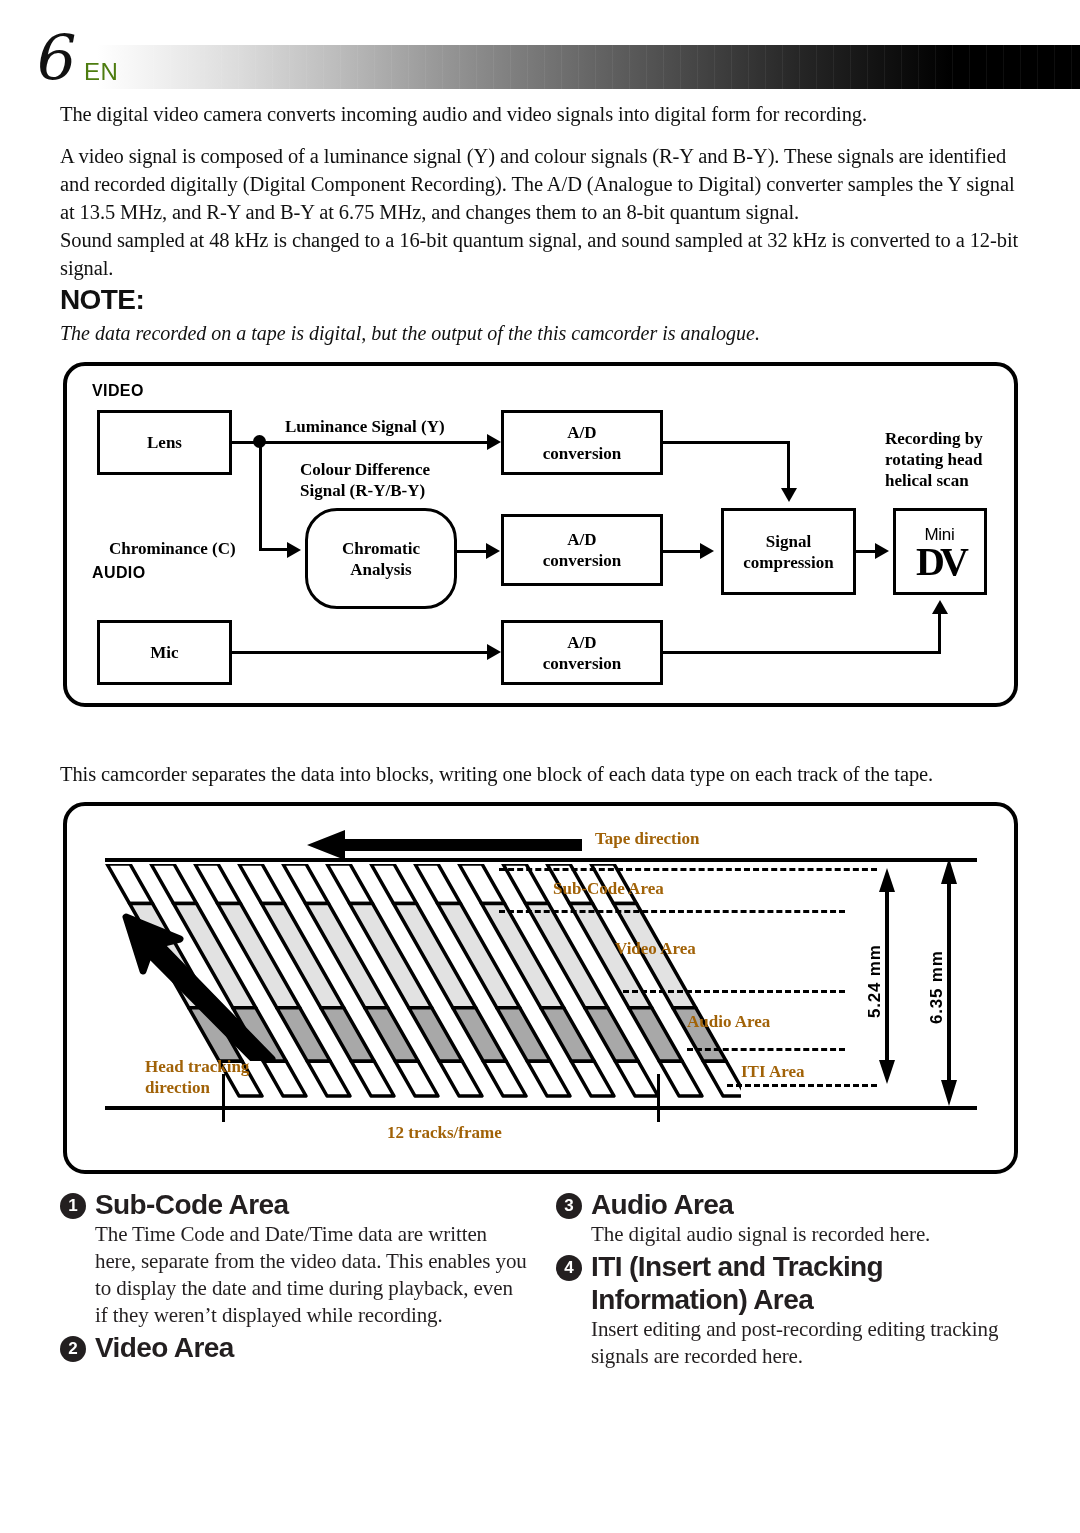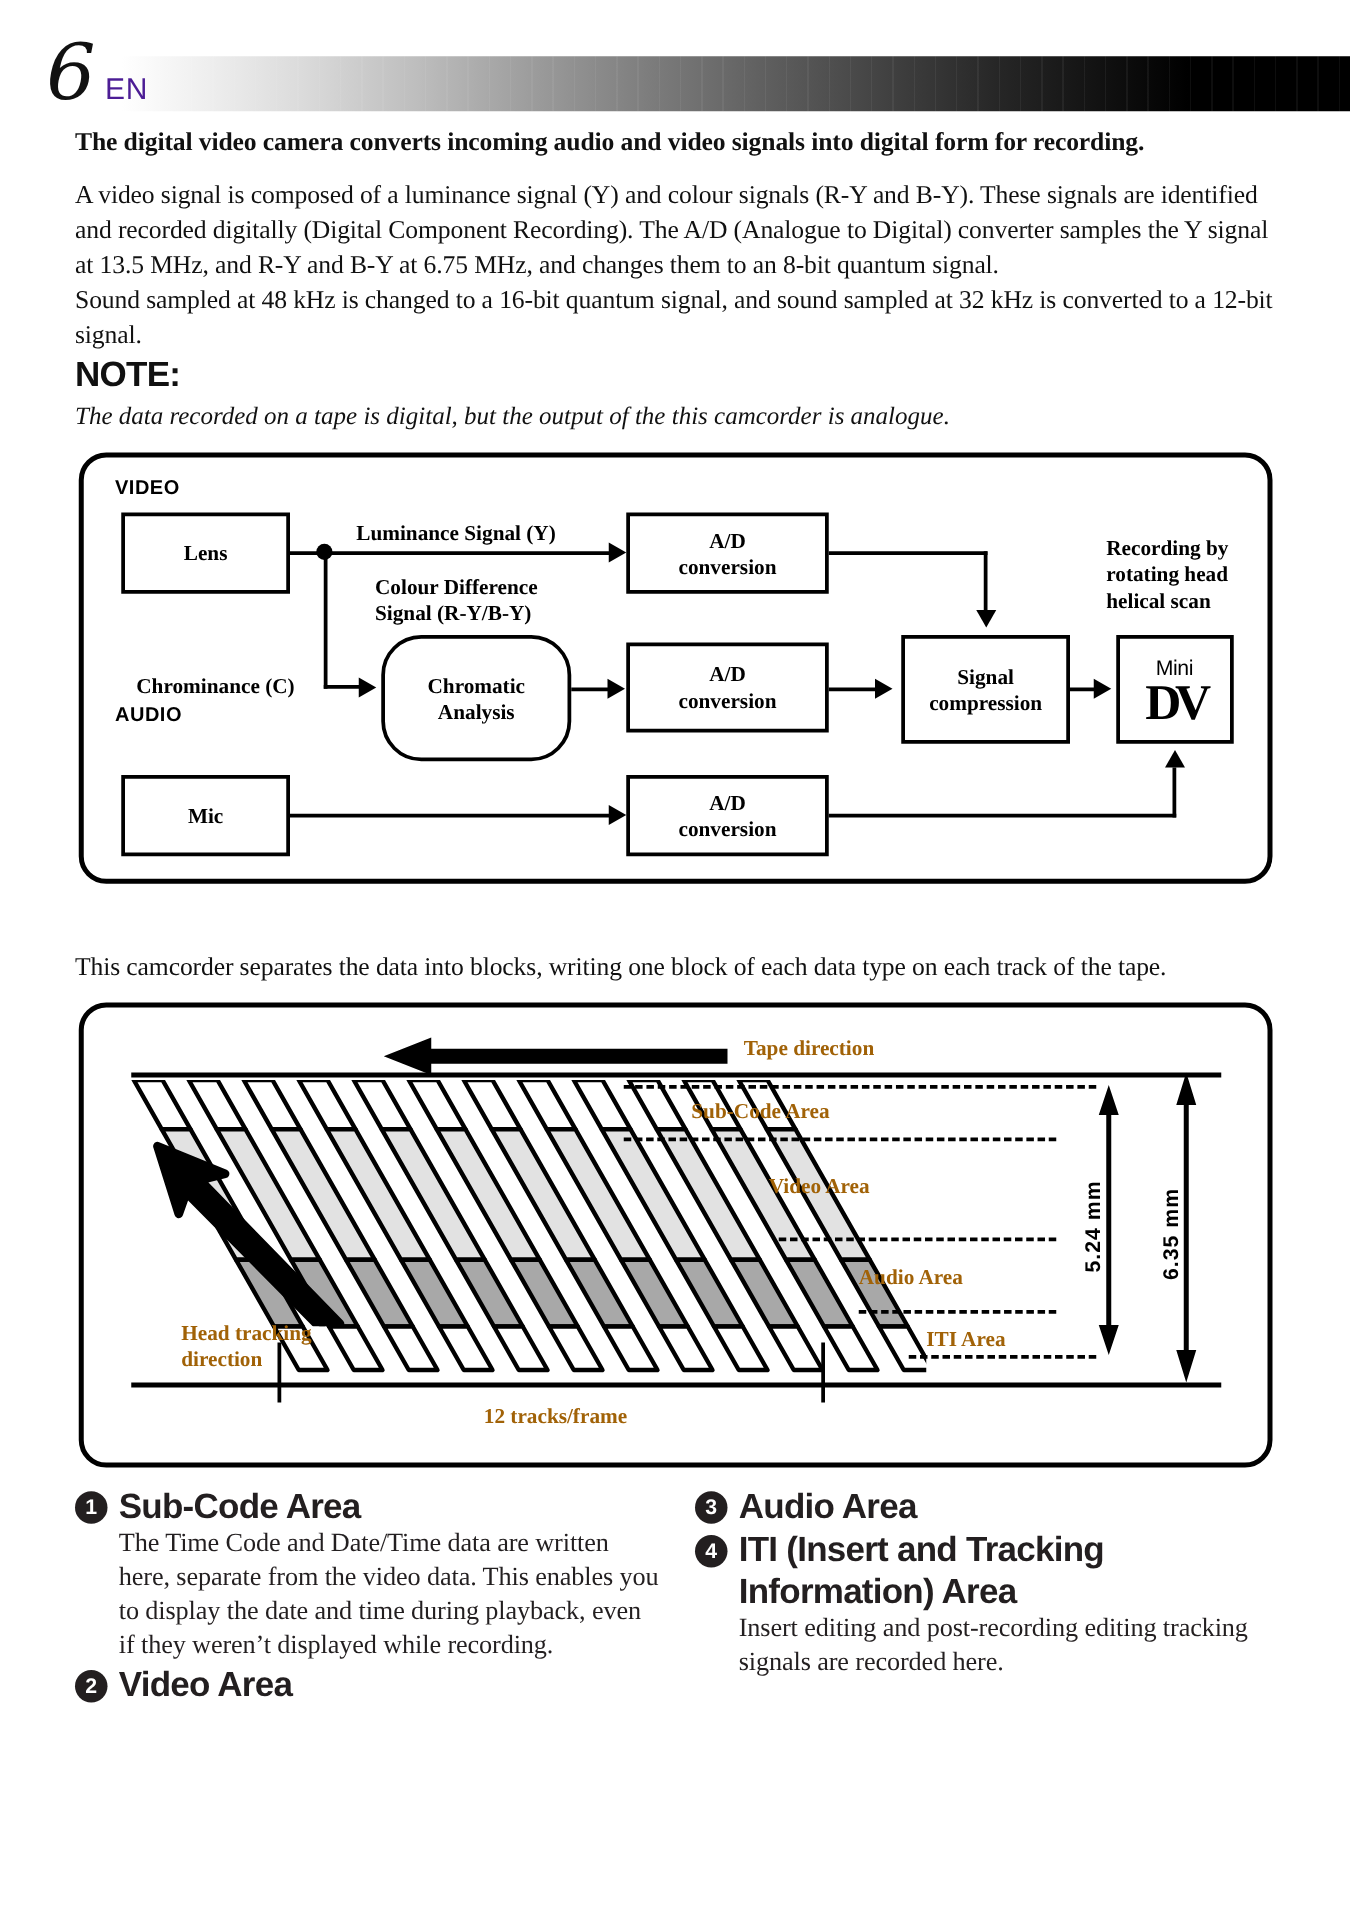--- a/index.html
+++ b/index.html
@@ -61,21 +61,21 @@
     letter-spacing: -2px;
     z-index: 4;
   }
   .page-lang {
     position: absolute;
     left: 84px;
     top: 58px;
     font-family: "Liberation Sans", sans-serif;
     font-size: 24px;
     font-weight: 400;
-    color: #4c1d95;
+    color: #4d7c0f;
     letter-spacing: 0.5px;
     z-index: 4;
     text-align: right;
   }
   .header-title {
     position: absolute;
     right: 18px;
     top: 46px;
     font-family: "Liberation Sans", sans-serif;
     font-size: 36px;
@@ -88,21 +88,21 @@
 
   
   .para {
     position: absolute;
     font-family: "Liberation Serif", serif;
     font-size: 20.5px;
     line-height: 28px;
     color: #111111;
     letter-spacing: -0.1px;
   }
-  .p1 { left: 60px; top: 100px; width: 960px; font-weight: bold; }
+  .p1 { left: 60px; top: 100px; width: 960px; }
   .p2 { left: 60px; top: 142px; width: 962px; }
   .p3 { left: 60px; top: 226px; width: 965px; }
 
   .note-head {
     position: absolute;
     left: 60px; top: 284px;
     font-family: "Liberation Sans", sans-serif;
     font-size: 28px;
     font-weight: bold;
     letter-spacing: -0.6px;
@@ -499,20 +499,21 @@
   </div>
 </div>
 
 <div class="list-col" id="col-right">
 
   <div class="item">
     <div class="item-head">
       <span class="bullet-num">3</span>
       <span class="item-title">Audio Area</span>
     </div>
+    <div class="item-body">The digital audio signal is recorded here.</div>
   </div>
 
   <div class="item">
     <div class="item-head">
       <span class="bullet-num">4</span>
       <span class="item-title">ITI (Insert and Tracking Information) Area</span>
     </div>
     <div class="item-body">Insert editing and post-recording editing tracking signals are recorded here.</div>
   </div>
 </div>

